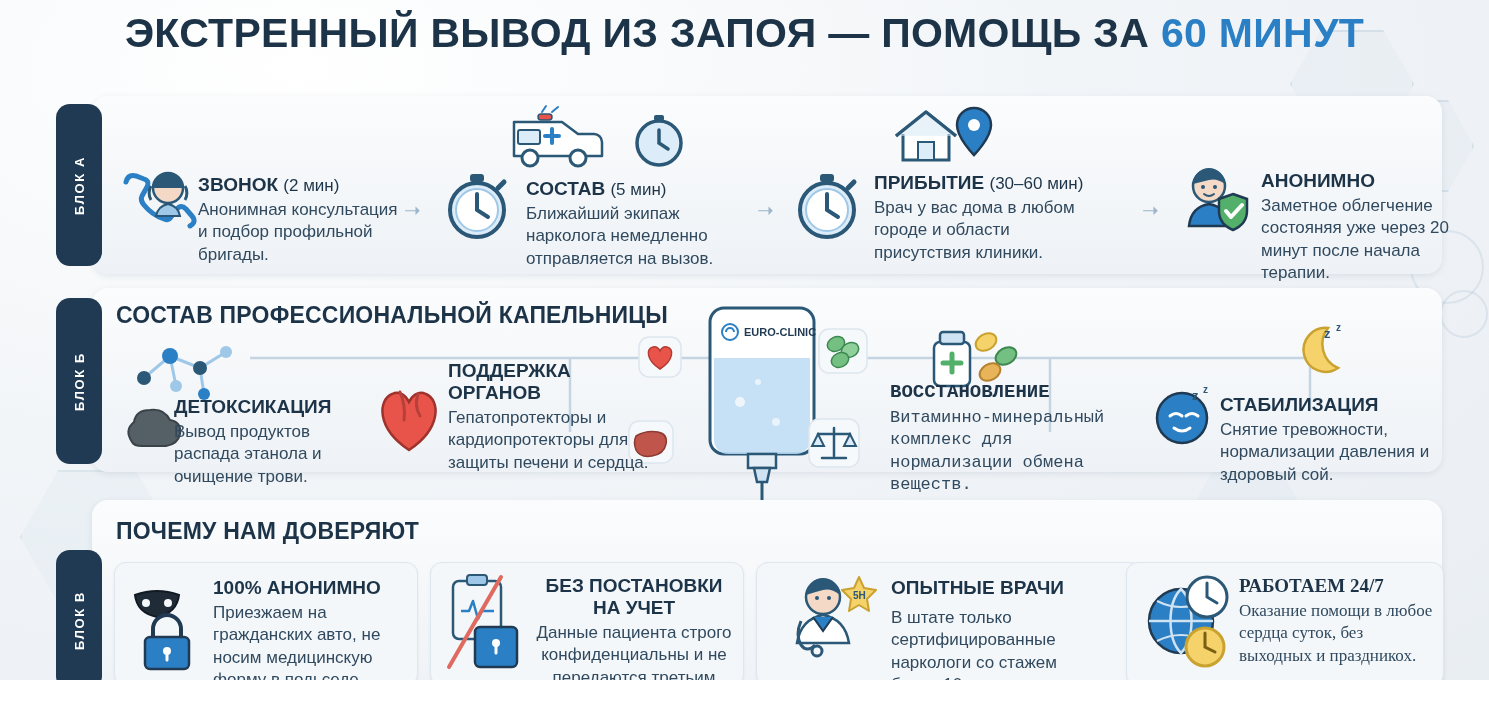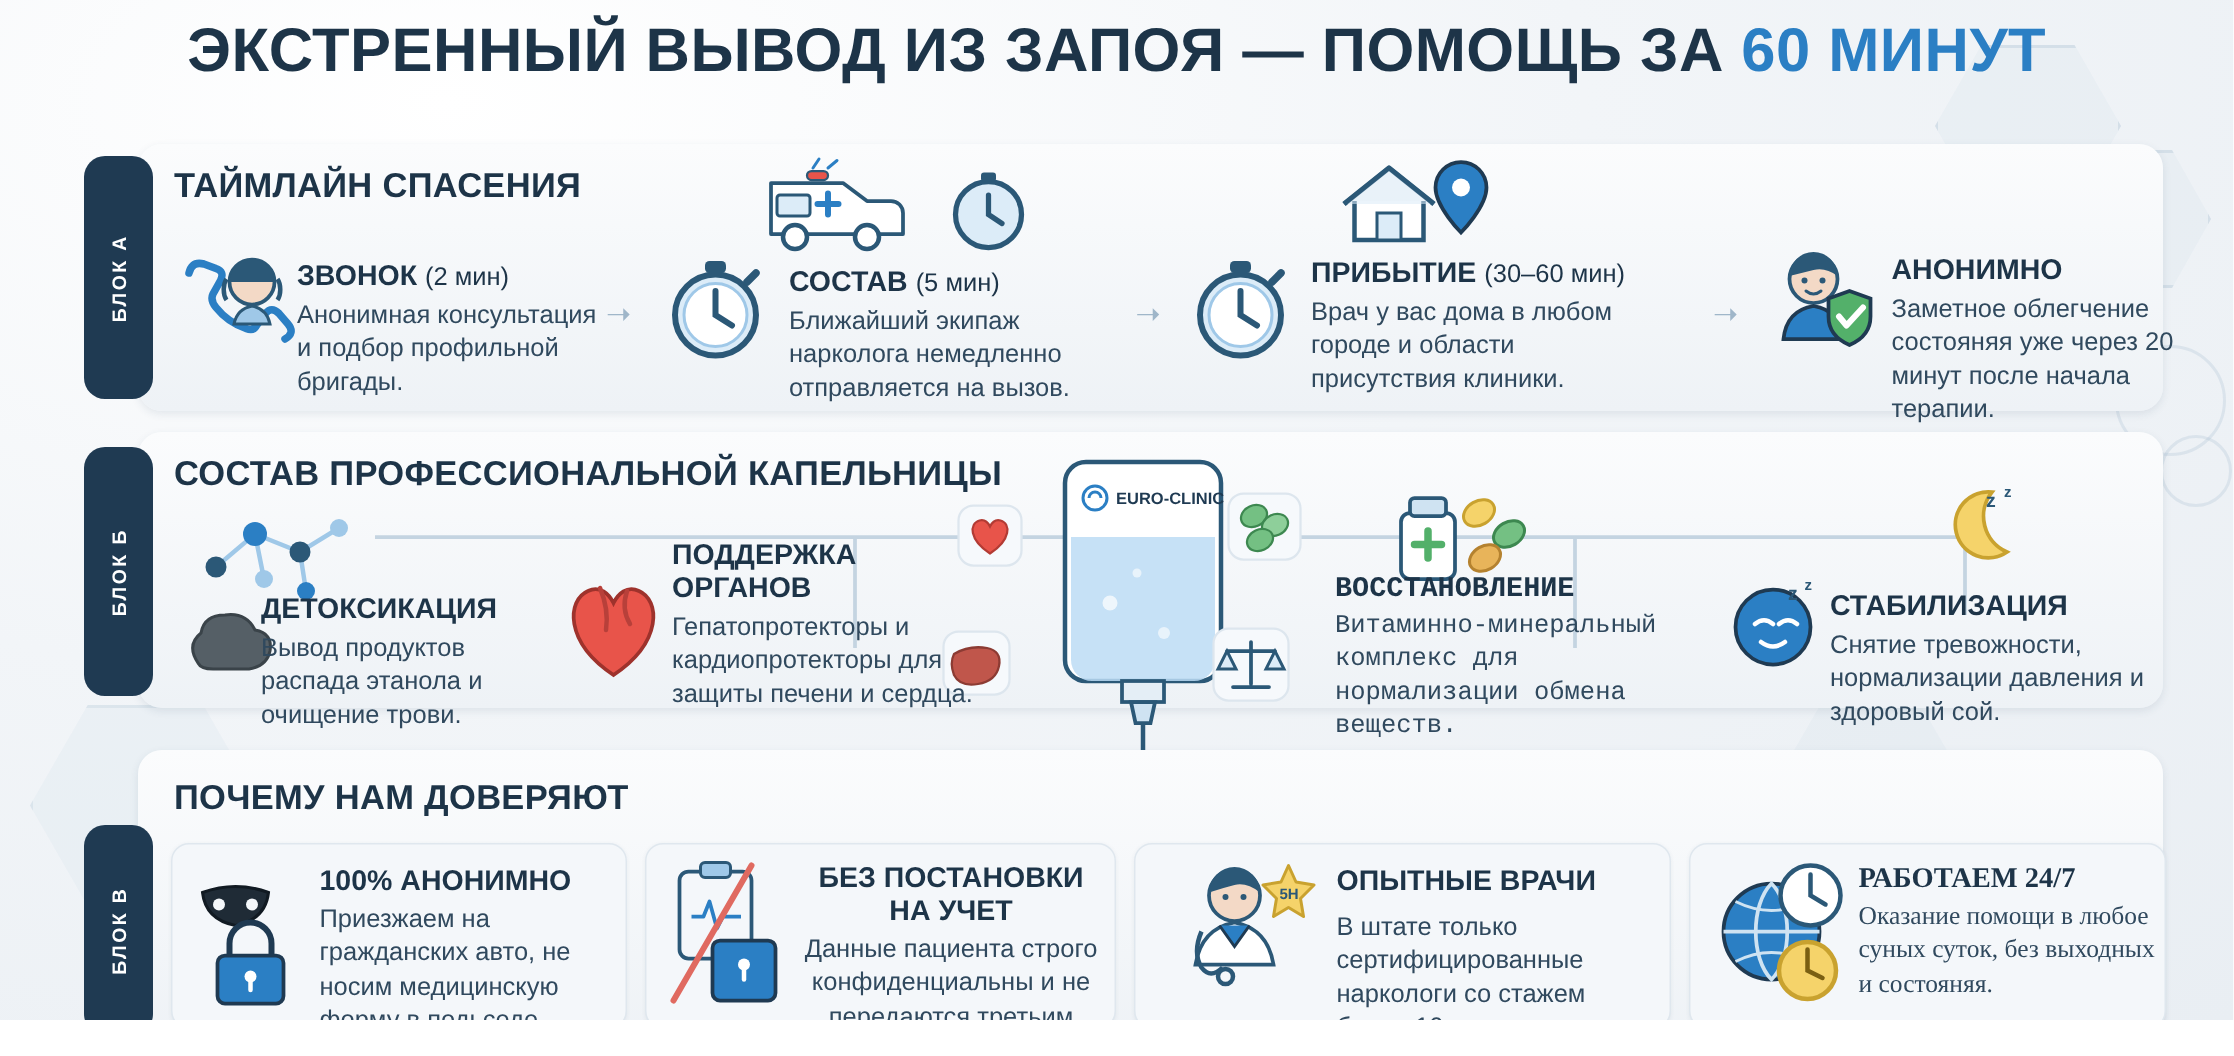--- a/index.html
+++ b/index.html
@@ -139,21 +139,20 @@
   <div class="bg-spark" style="left:60px; top:430px; font-size:20px;">✦</div>
 
   <div class="title">
     <span>ЭКСТРЕННЫЙ ВЫВОД ИЗ ЗАПОЯ — ПОМОЩЬ ЗА </span><span class="accent">60 МИНУТ</span>
   </div>
 
   <div class="block" style="left:92px; top:96px; width:1350px; height:178px;"></div>
   <div class="block-tab" style="left:56px; top:104px; width:46px; height:162px;">
     <span>БЛОК А</span>
   </div>
-  <div class="block-title" style="left:116px; top:110px;">ТАЙМЛАЙН СПАСЕНИЯ</div>
 
   <div class="abs" style="left:116px; top:160px; width:290px;">
     <div class="abs" style="left:0px; top:8px;">
       <svg width="76" height="70" viewBox="0 0 76 70">
         <path d="M10 14 q2-8 10-6 l8 3 q6 2 3 8 l-5 9 q-2 4 2 9 8 10 20 14 5 2 7-2 l6-8 q4-5 9 0 l6 7 q5 6-2 10" fill="none" stroke="#2b7fc4" stroke-width="5" stroke-linecap="round"></path>
         <circle cx="52" cy="20" r="15" fill="#f3d9c6" stroke="#2b5877" stroke-width="2.5"></circle>
         <path d="M37 20 a15 15 0 0 1 30 0" fill="#2b5877"></path>
         <path d="M35 18 a5 9 0 0 0 0 14" fill="none" stroke="#2b5877" stroke-width="3"></path>
         <path d="M69 18 a5 9 0 0 1 0 14" fill="none" stroke="#2b5877" stroke-width="3"></path>
         <path d="M52 36 q-10 2-12 12 h24 q-2-10-12-12" fill="#9fc8e8" stroke="#2b5877" stroke-width="2"></path>
@@ -430,21 +429,21 @@
         <path d="M57 74 v8" stroke="#ffffff" stroke-width="3" stroke-linecap="round"></path>
         <path d="M10 96 L62 6" stroke="#e06a60" stroke-width="4" stroke-linecap="round"></path>
       </svg>
     </div>
     <div class="abs" style="left:100px; top:12px; width:206px;text-align:center;">
       <div class="item-title">БЕЗ ПОСТАНОВКИ НА УЧЕТ</div>
       <div class="item-desc">Данные пациента строго конфиденциальны и не передаются третьим лицам.</div>
     </div>
   </div>
 
-  <div class="card" style="left:756px; top:562px; width:356px; height:122px;">
+  <div class="card" style="left:756px; top:562px; width:356px; height:122px;padding-left:28px;">
     <div class="abs" style="left:10px; top:8px;">
       <svg width="126" height="106" viewBox="0 0 126 106">
         <circle cx="56" cy="26" r="17" fill="#f3d9c6" stroke="#2b5877" stroke-width="2.5"></circle>
         <path d="M39 24 a17 17 0 0 1 34 0 q-9-7-17-5 -8 2-17 5z" fill="#2b5877"></path>
         <circle cx="50" cy="27" r="2" fill="#2b5877"></circle>
         <circle cx="62" cy="27" r="2" fill="#2b5877"></circle>
         <path d="M56 44 q-22 4-26 28 h52 q-4-24-26-28z" fill="#ffffff" stroke="#2b5877" stroke-width="2.5"></path>
         <path d="M46 46 l10 14 10-14" fill="#2b7fc4" stroke="#1f3a52" stroke-width="2"></path>
         <path d="M34 50 q-6 14 0 24 6 8 14 0" fill="none" stroke="#2b5877" stroke-width="3"></path>
         <circle cx="50" cy="80" r="5" fill="none" stroke="#2b5877" stroke-width="3"></circle>
@@ -465,17 +464,17 @@
         <path d="M12 50 h64 M44 18 c14 14 14 50 0 64 -14-14-14-50 0-64z" fill="none" stroke="#cfe3f2" stroke-width="2.5"></path>
         <path d="M20 30 q24 12 48 0 M20 70 q24-12 48 0" fill="none" stroke="#cfe3f2" stroke-width="2"></path>
         <circle cx="70" cy="26" r="20" fill="#ffffff" stroke="#2b5877" stroke-width="3"></circle>
         <path d="M70 12 v14 l10 6" fill="none" stroke="#2b5877" stroke-width="3" stroke-linecap="round"></path>
         <circle cx="68" cy="76" r="19" fill="#f5d36a" stroke="#c9a22f" stroke-width="3"></circle>
         <path d="M68 62 v14 l10 5" fill="none" stroke="#7a5f12" stroke-width="3" stroke-linecap="round"></path>
       </svg>
     </div>
     <div class="abs" style="left:112px; top:12px; width:198px;">
       <div class="item-title">РАБОТАЕМ 24/7</div>
-      <div class="item-desc">Оказание помощи в любое суных суток, без выходных и состояняя.</div>
+      <div class="item-desc">Оказание помощи в любое сердца суток, без выходных и праздникох.</div>
     </div>
   </div>
 
 </div>
 
 </body></html>

